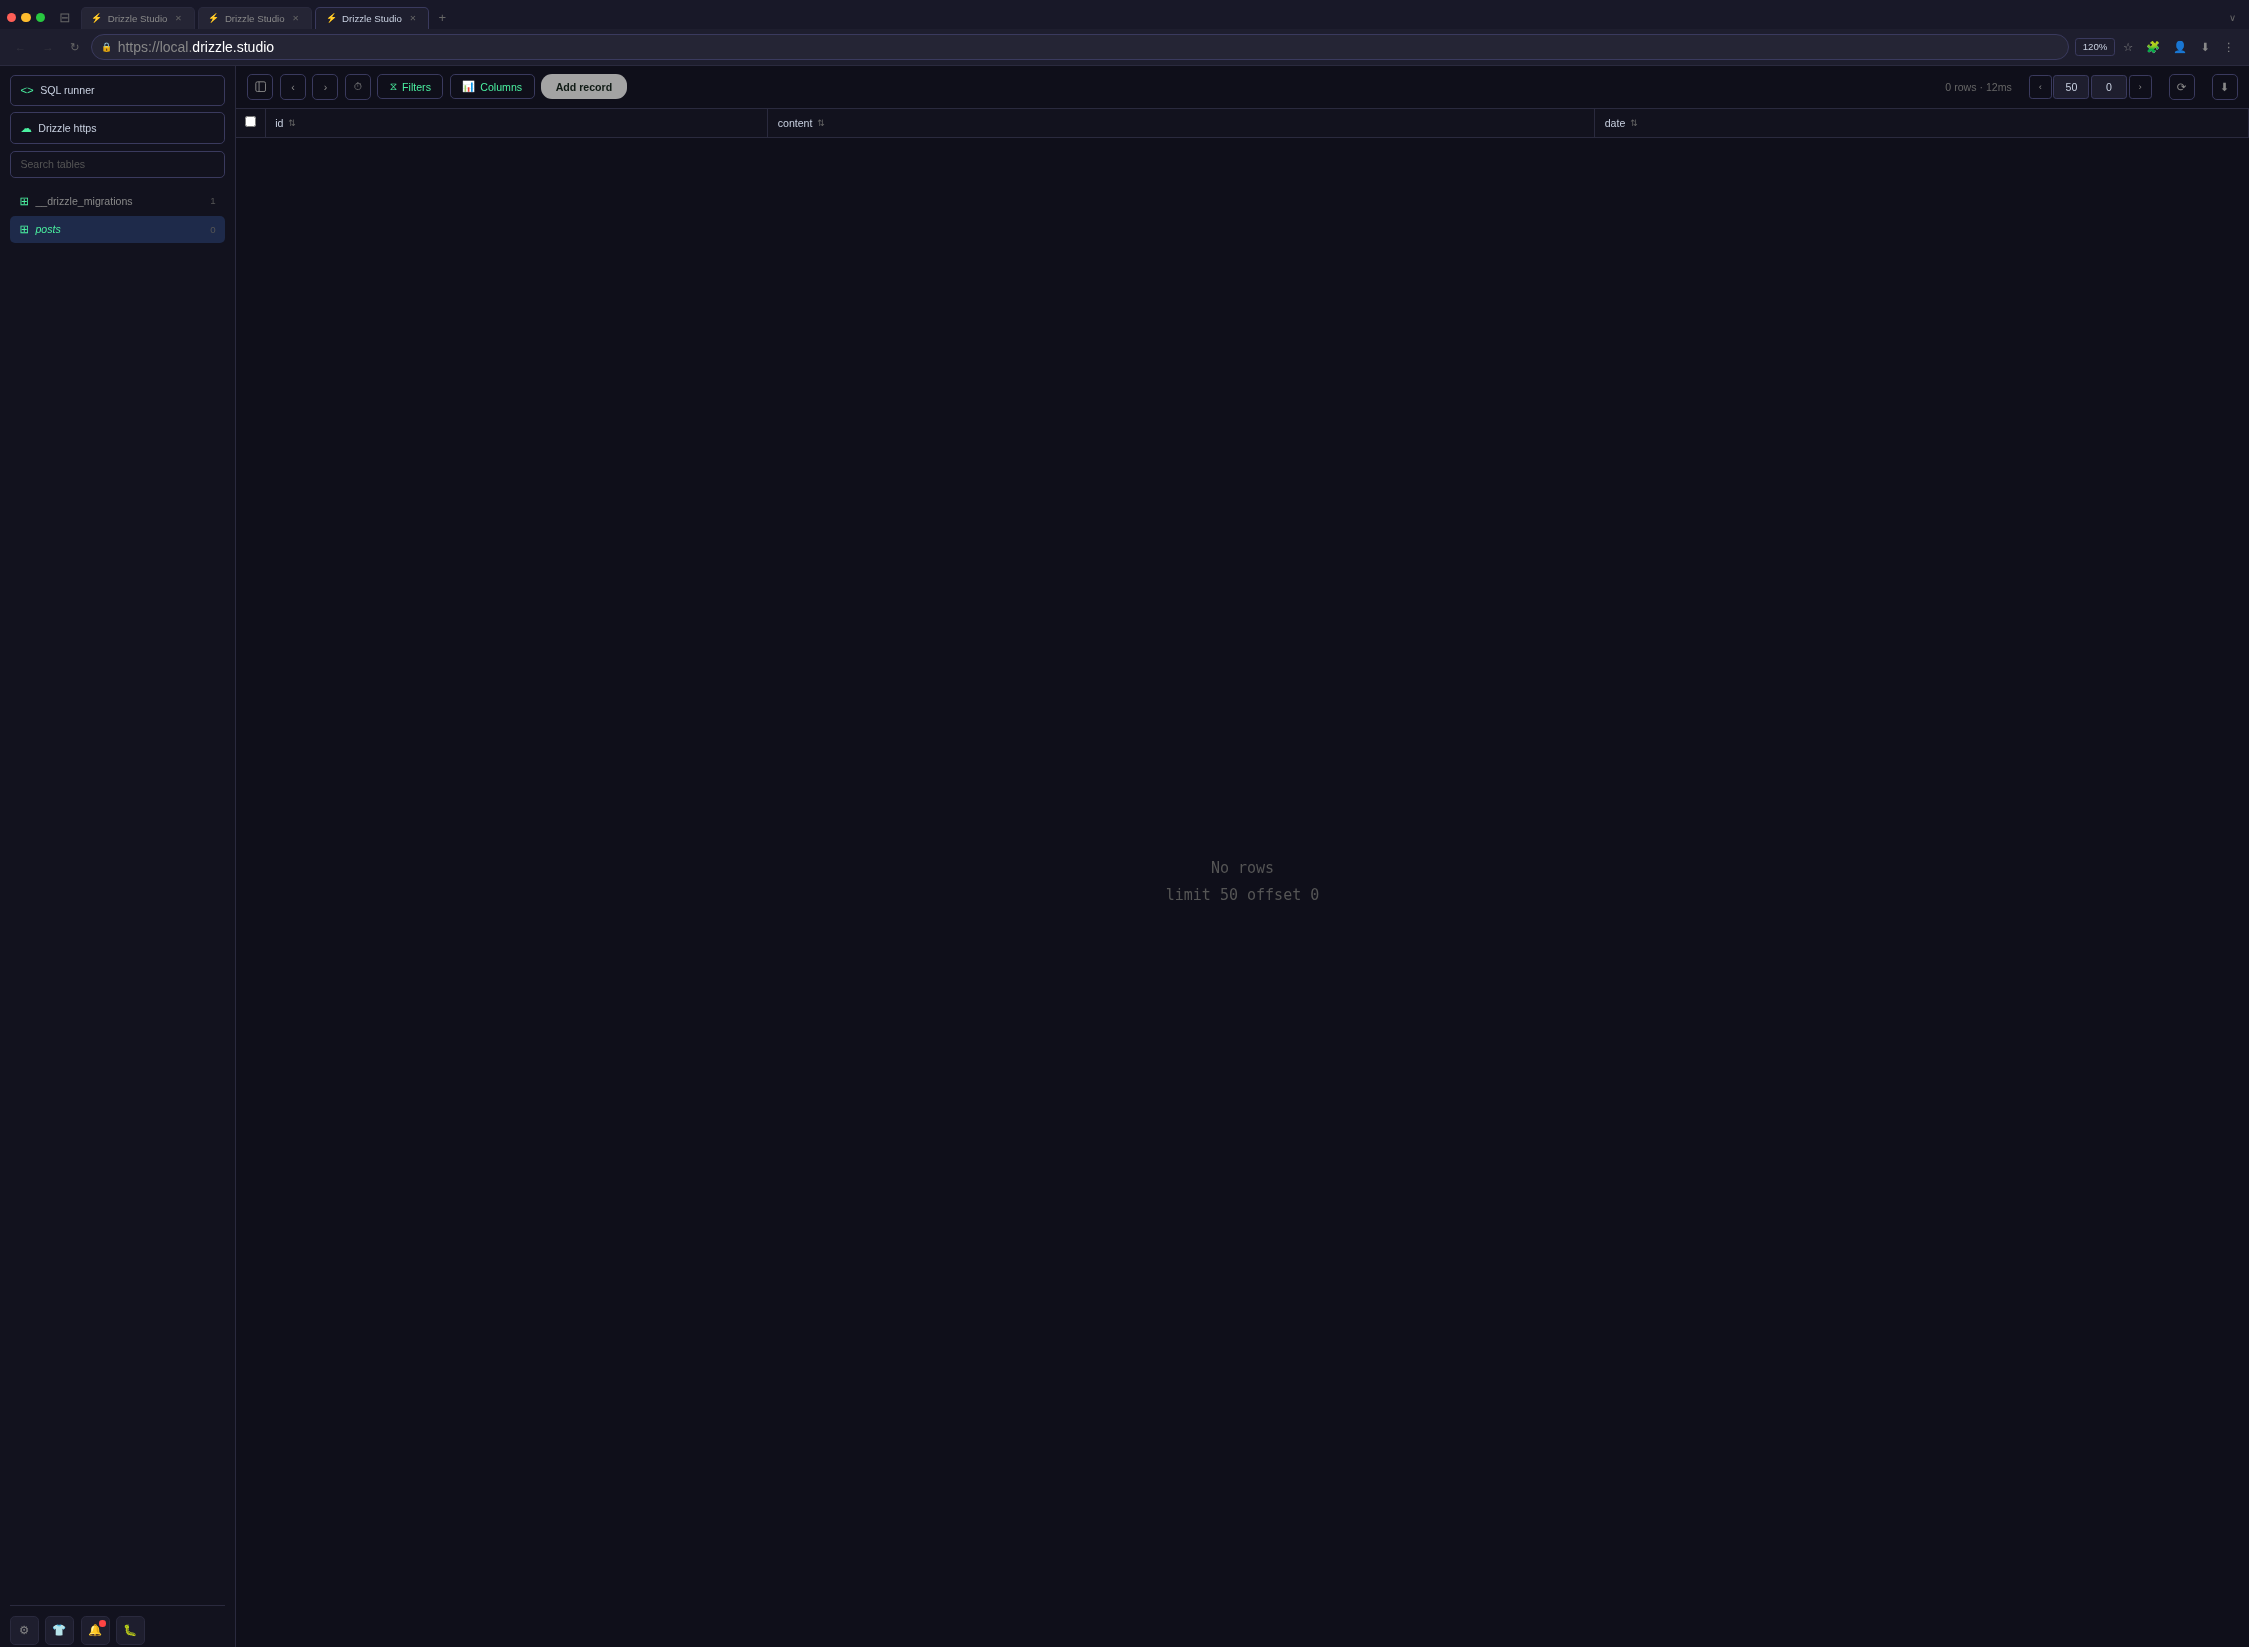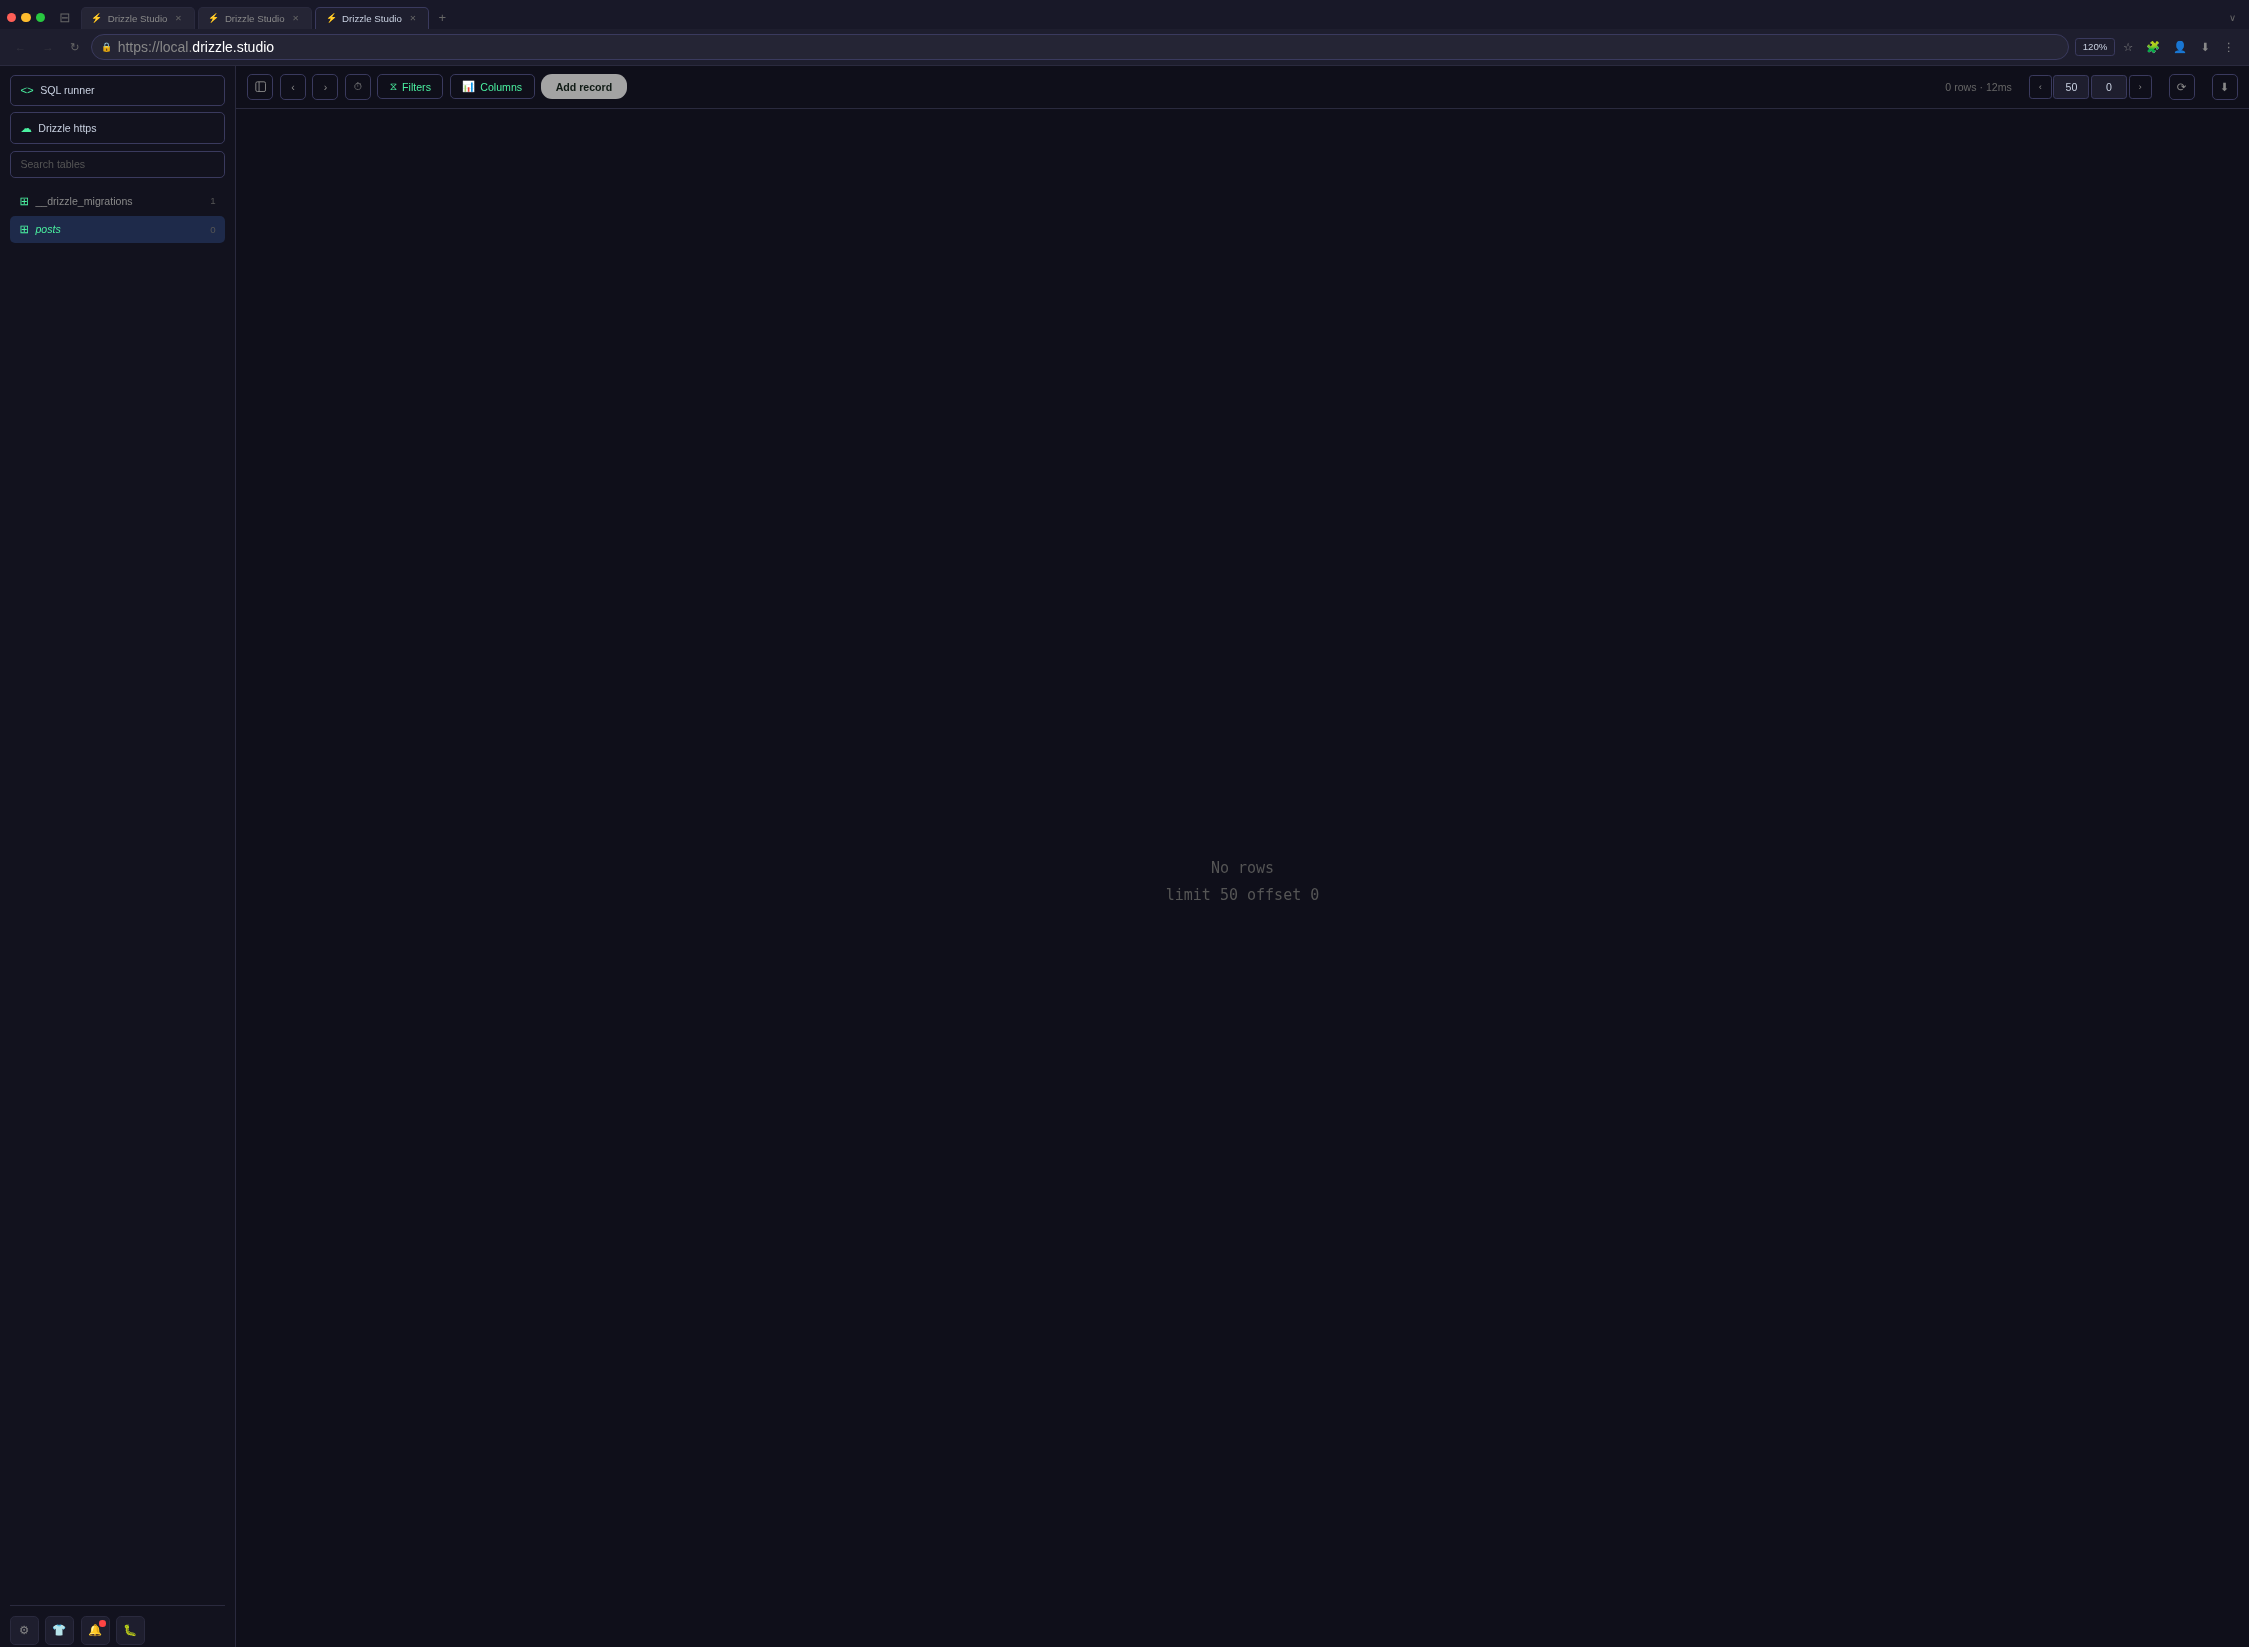--- a/index.html
+++ b/index.html
@@ -443,20 +443,48 @@
           <span>⟳</span>
         </button>
         <button class="download-btn">
           <span>⬇</span>
         </button>
       </div>
     </div>
 
     <div class="table-wrapper">
       <div class="table-container">
+        <table class="data-table">
+          <thead>
+            <tr>
+              <th class="checkbox-cell">
+                <input type="checkbox" class="checkbox" style="">
+              </th>
+              <th>
+                <div class="th-content">
+                  <span>id</span>
+                  <span class="sort-icon">⇅</span>
+                </div>
+              </th>
+              <th>
+                <div class="th-content">
+                  <span>content</span>
+                  <span class="sort-icon">⇅</span>
+                </div>
+              </th>
+              <th>
+                <div class="th-content">
+                  <span>date</span>
+                  <span class="sort-icon">⇅</span>
+                </div>
+              </th>
+            </tr>
+          </thead>
+          <tbody></tbody>
+        </table>
         <div class="empty-state">
           <div>No rows</div>
           <div>limit 50 offset 0</div>
         </div>
       </div>
     </div>
   </div>
 </div>
 
 

